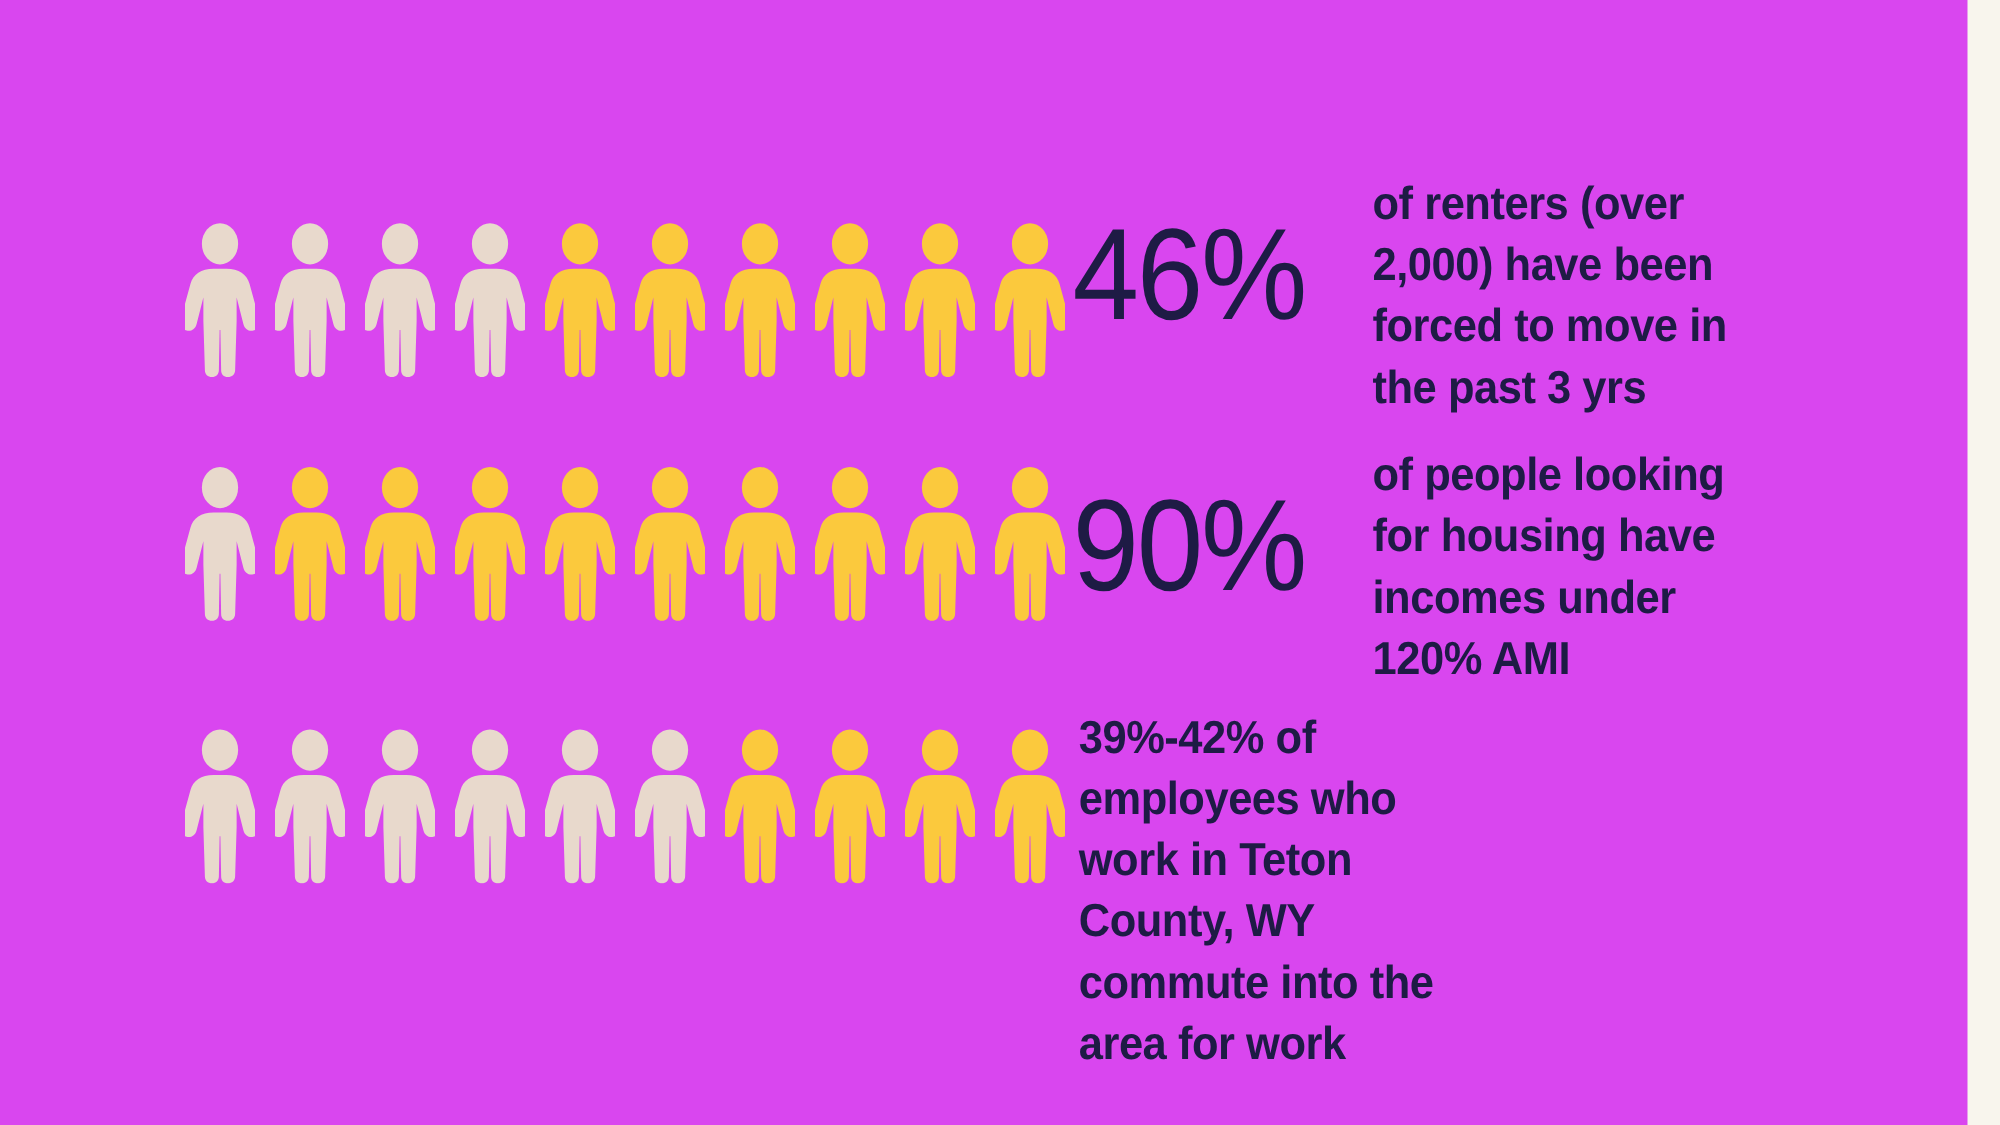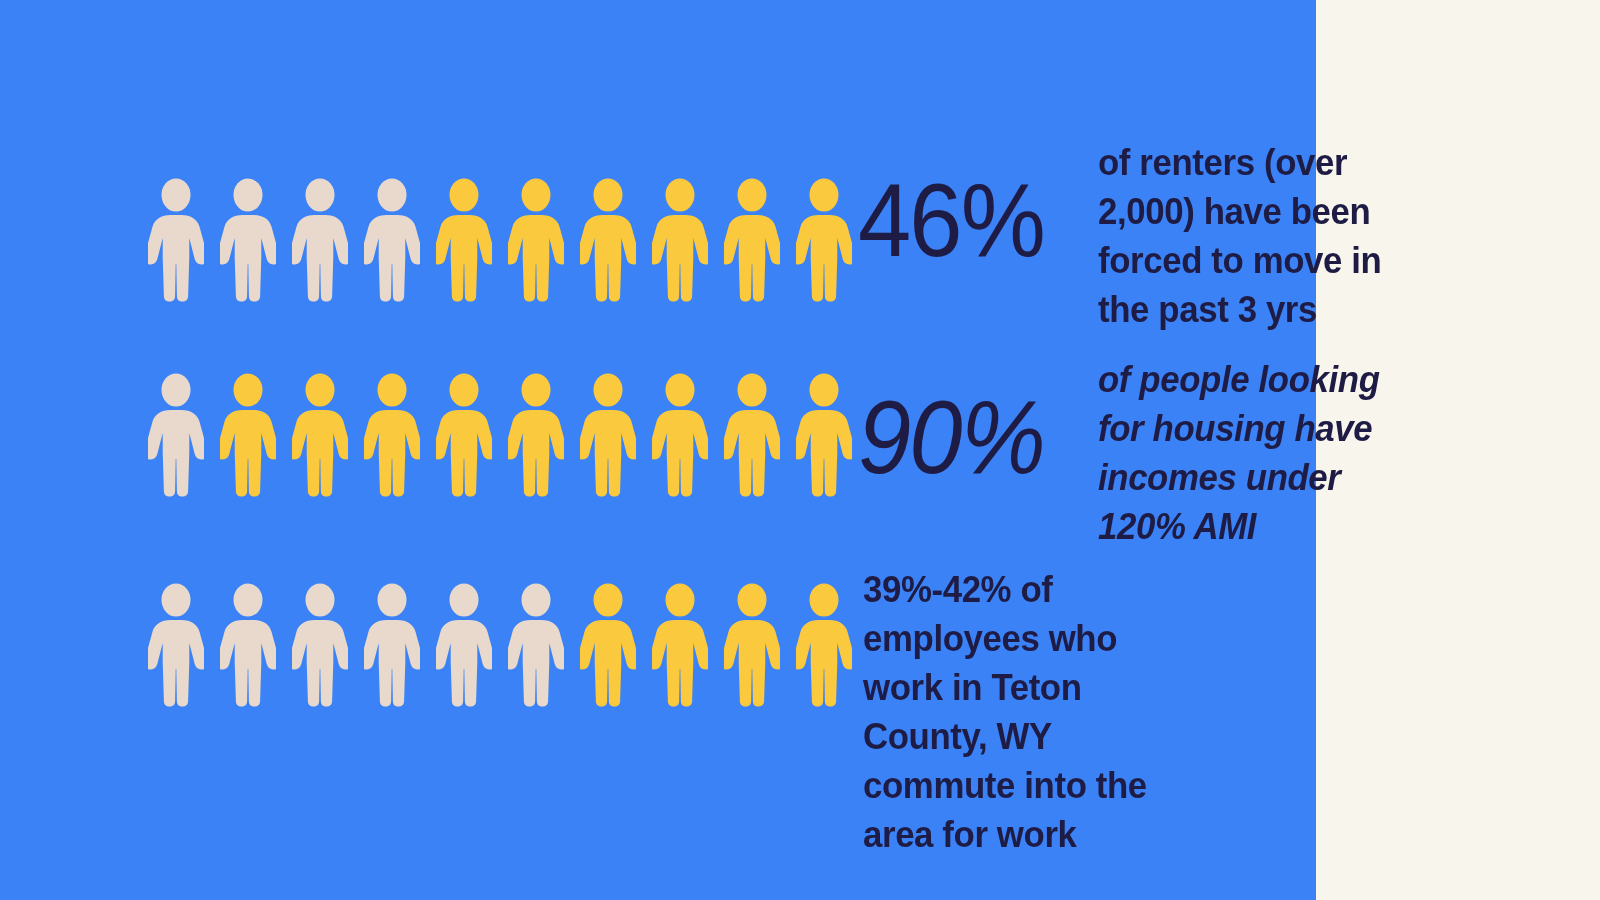--- a/index.html
+++ b/index.html
@@ -9,37 +9,37 @@
   body {
     width: 1600px;
     height: 900px;
     background: #F8F5ED;
     font-family: "Liberation Sans", sans-serif;
     overflow: hidden;
   }
 
   #infographic {
     position: relative;
-    width: 1316px;
+    width: 1574px;
     height: 900px;
-    background: #3b82f6;
+    background: #d946ef;
   }
 
   .stat-row {
     position: absolute;
     left: 0;
     width: 1600px;
     display: flex;
     flex-direction: row;
     align-items: flex-start;
   }
 
   
   .stat-row.r0 { top: 138px; }
-  .stat-row.r1 { top: 355px; font-style: italic; }
+  .stat-row.r1 { top: 355px; }
   .stat-row.r2 { top: 565px; }
 
   .pictogram {
     position: relative;
     width: 700px;
     margin-left: 148px;
     height: 130px;
     flex: 0 0 auto;
     display: flex;
     flex-direction: row;

